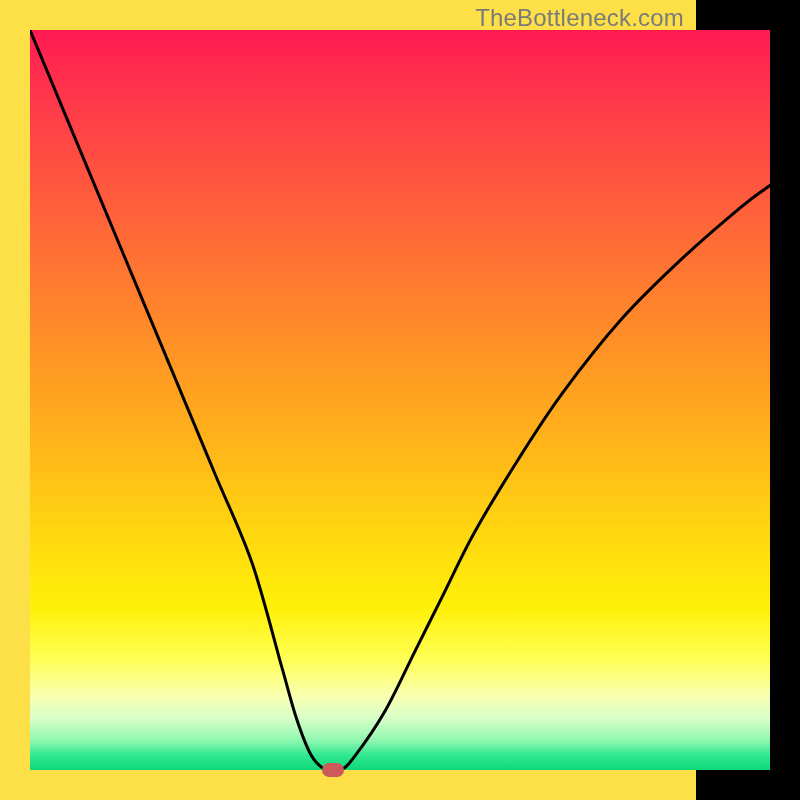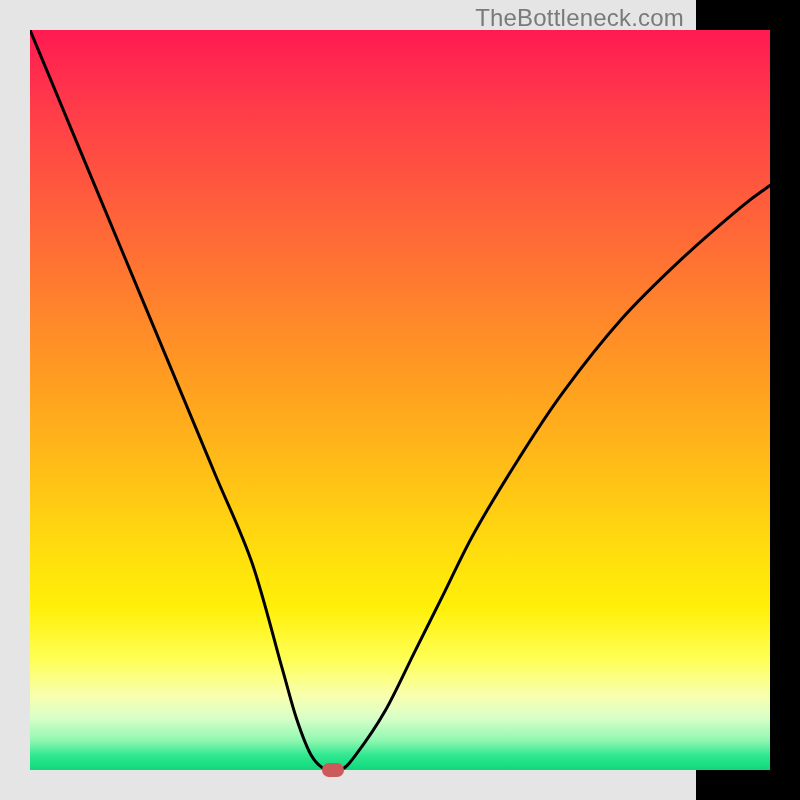--- a/index.html
+++ b/index.html
@@ -10,21 +10,21 @@
     background: #000;
     overflow: hidden;
     font-family: Arial, Helvetica, sans-serif;
   }
   .frame {
     position: absolute;
     left: 0;
     top: 0;
     width: 696px;
     height: 800px;
-    background: #e5e5e5;
+    background: #fde047;
   }
   .plot-area {
     position: absolute;
     left: 30px;
     top: 30px;
     width: 740px;
     height: 740px;
     background: linear-gradient(to bottom,
       #ff1a52 0%,
       #ff3a4a 10%,

